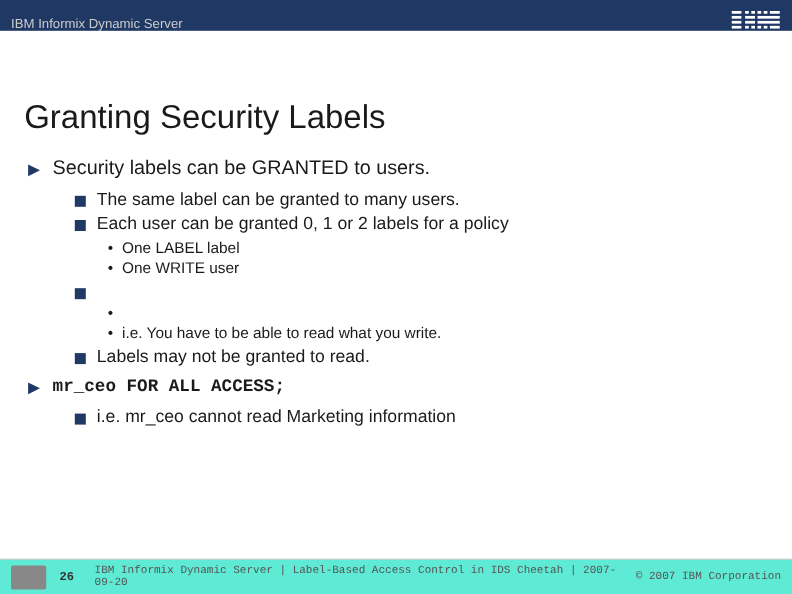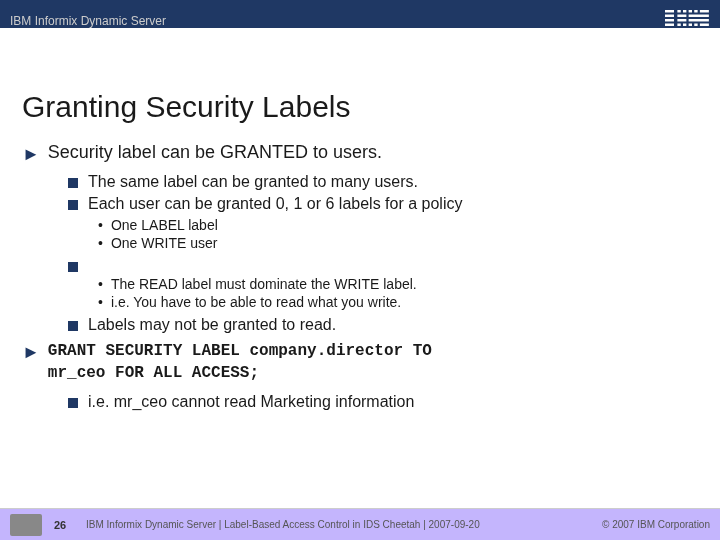--- a/index.html
+++ b/index.html
@@ -119,26 +119,27 @@
       line-height: 1.4;
     }
 
     
     #footer {
       position: absolute;
       bottom: 0;
       left: 0;
       right: 0;
       height: 32px;
-      background: #c4b5fd;
+      background: #5eead4;
       border-top: 1px solid #ccc;
       display: flex;
       align-items: center;
       padding: 0 10px;
       gap: 12px;
+      font-family: Liberation Mono, monospace;
     }
 
     .footer-logo-box {
       width: 32px;
       height: 22px;
       background: #888;
       border-radius: 2px;
       flex-shrink: 0;
     }
 
@@ -192,69 +193,67 @@
     <rect x="26" y="12" width="3" height="2.2" fill="white"></rect>
     <rect x="31" y="12" width="8" height="2.2" fill="white"></rect>
   </svg>
 </div>
 
 <div id="main">
   <h1 id="page-title">Granting Security Labels</h1>
 
   <div class="bullet-main">
     <span class="triangle">►</span>
-    <span class="bullet-main-text">Security label can be GRANTED to users.</span>
+    <span class="bullet-main-text">Security labels can be GRANTED to users.</span>
   </div>
 
   <div class="sub-bullets">
 
     <div class="sub-bullet">
       <span class="square-bullet"></span>
       <span class="sub-bullet-text">The same label can be granted to many users.</span>
     </div>
 
     <div class="sub-bullet">
       <span class="square-bullet"></span>
-      <span class="sub-bullet-text">Each user can be granted 0, 1 or 6 labels for a policy</span>
+      <span class="sub-bullet-text">Each user can be granted 0, 1 or 2 labels for a policy</span>
     </div>
     <div class="dot-bullets">
       <div class="dot-bullet">
         <span class="dot">•</span>
         <span class="dot-text">One LABEL label</span>
       </div>
       <div class="dot-bullet">
         <span class="dot">•</span>
         <span class="dot-text">One WRITE user</span>
       </div>
     </div>
 
     <div class="sub-bullet">
       <span class="square-bullet"></span>
     </div>
     <div class="dot-bullets">
       <div class="dot-bullet">
         <span class="dot">•</span>
-        <span class="dot-text">The READ label must dominate the WRITE label.</span>
       </div>
       <div class="dot-bullet">
         <span class="dot">•</span>
         <span class="dot-text">i.e. You have to be able to read what you write.</span>
       </div>
     </div>
 
     <div class="sub-bullet">
       <span class="square-bullet"></span>
       <span class="sub-bullet-text">Labels may not be granted to read.</span>
     </div>
   </div>
 
   <div class="bullet-main" style="align-items: flex-start;">
     <span class="triangle">►</span>
     <div>
-      <div class="code-block">GRANT SECURITY LABEL company.director TO</div>
       <div class="code-block">mr_ceo FOR ALL ACCESS;</div>
     </div>
   </div>
   <div class="sub-bullets">
     <div class="sub-bullet">
       <span class="square-bullet"></span>
       <span class="sub-bullet-text">i.e. mr_ceo cannot read Marketing information</span>
     </div>
   </div>
 </div>

